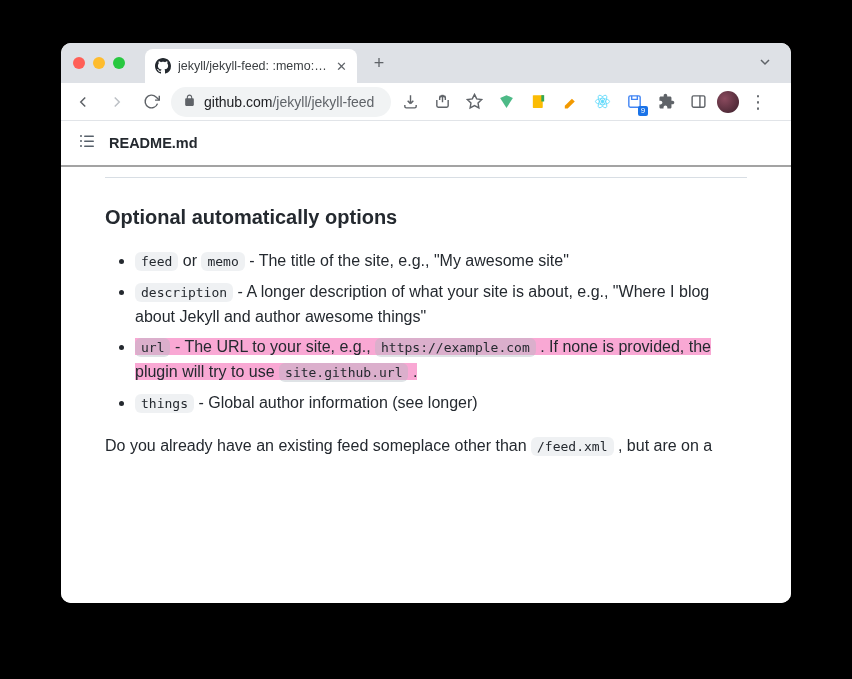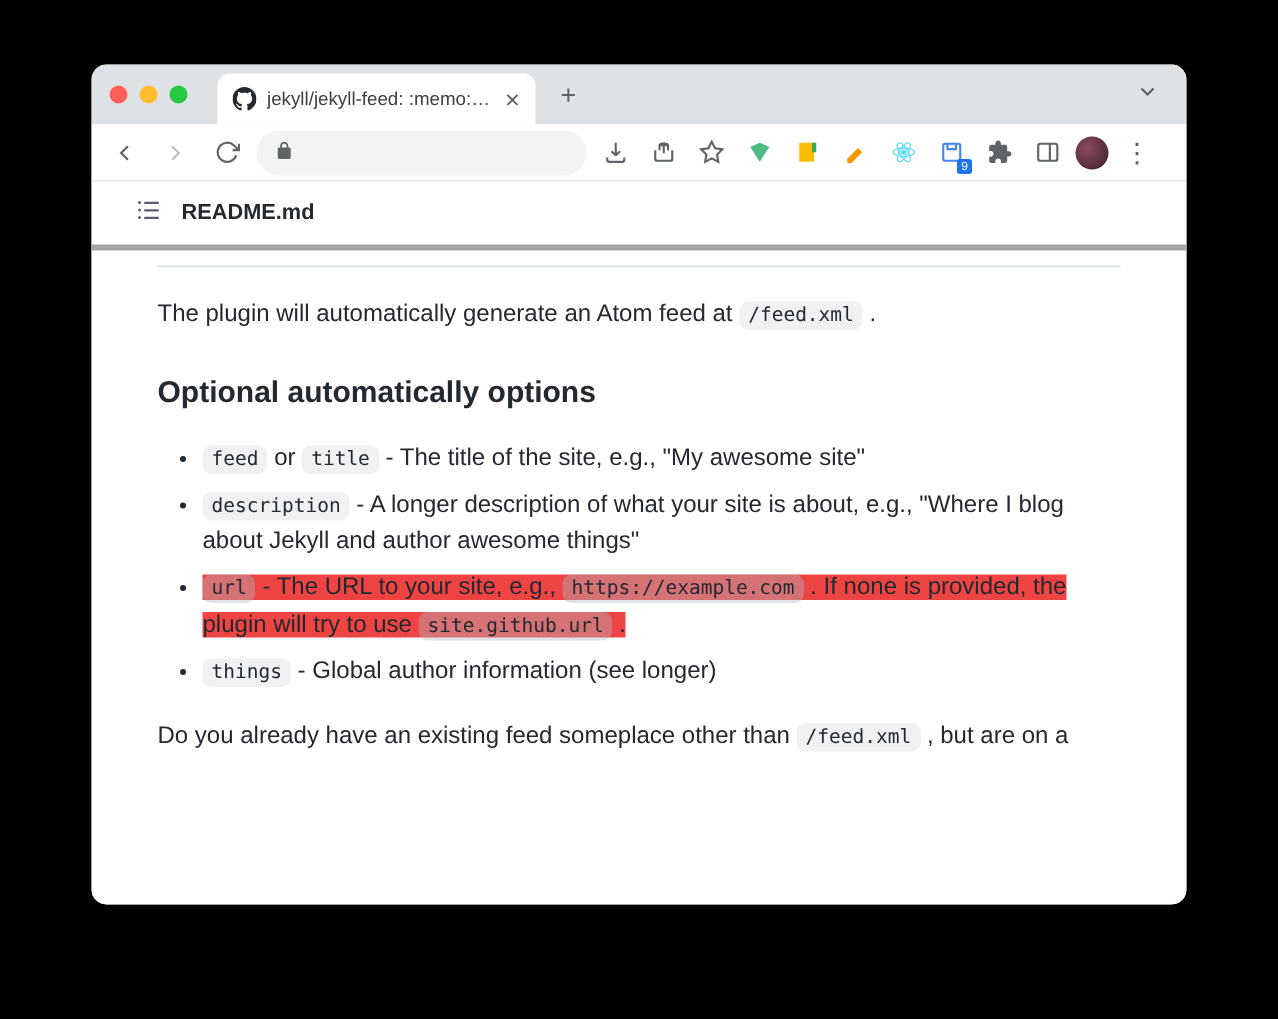--- a/index.html
+++ b/index.html
@@ -133,24 +133,24 @@
   background: radial-gradient(circle at 35% 35%, #8b4a5e, #3a1f2a);
 }
 .menu3 { font-size: 18px; color: #5f6368; cursor: pointer; padding: 0 4px;}
 .content {
   flex: 1;
   overflow: hidden;
   background: #fff;
 }
 .filehdr {
   height: 46px;
-  border-bottom: 4px solid #a3a3a3;
-  display: flex;
-  align-items: center;
-  padding: 0 30px;
+  border-bottom: 2px solid #a3a3a3;
+  display: flex;
+  align-items: center;
+  padding: 0 18px;
   gap: 14px;
 }
 .tocicon { color: #57606a; cursor: pointer;}
 .filename { font-weight: 600; font-size: 14.5px; color: #24292f; }
 .readme {
   padding: 10px 44px 0 44px;
   color: #24292f;
   font-size: 16px;
   line-height: 1.55;
 }
@@ -171,21 +171,21 @@
 }
 .readme li { margin-bottom: 6px; }
 code {
   background: rgba(175,184,193,0.2);
   border-radius: 6px;
   padding: 2px 6px;
   font-family: ui-monospace, SFMono-Regular, "SF Mono", Menlo, Consolas, monospace;
   font-size: 13px;
 }
 .sel {
-  background: #ef4444;
+  background: #f9a8d4;
 }
 .sel code {
   background: rgba(175,184,193,0.4);
 }
 </style>
 </head>
 <body>
 
 <div class="window">
 
@@ -229,20 +229,21 @@
           <path d="M23 4v6h-6"></path>
           <path d="M20.49 15a9 9 0 11-2.12-9.36L23 10"></path>
         </svg>
     </div>
     <div class="addr">
       <span class="lock">
         <svg width="13" height="13" viewBox="0 0 24 24" fill="#5f6368">
             <path d="M18 8h-1V6c0-2.76-2.24-5-5-5S7 3.24 7 6v2H6c-1.1 0-2 .9-2 2v10c0 1.1.9 2 2 2h12c1.1 0 2-.9 2-2V10c0-1.1-.9-2-2-2zM9 6c0-1.66 1.34-3 3-3s3 1.34 3 3v2H9V6z"></path>
           </svg>
       </span>
+      <span><span class="host">github.com</span><span class="path">/jekyll/jekyll-feed</span></span>
     </div>
     <div class="ticon">
       <svg viewBox="0 0 24 24" fill="none" stroke="#5f6368" stroke-width="2">
           <path d="M12 3v12m0 0l-4-4m4 4l4-4M4 17v2a2 2 0 002 2h12a2 2 0 002-2v-2"></path>
         </svg>
     </div>
     <div class="ticon">
       <svg viewBox="0 0 24 24" fill="none" stroke="#5f6368" stroke-width="2">
           <path d="M8 10V6a2 2 0 012-2h4a2 2 0 012 2v4m4 0v8a2 2 0 01-2 2H6a2 2 0 01-2-2v-8m8-7v10m0-10l-3 3m3-3l3 3"></path>
         </svg>
@@ -302,30 +303,27 @@
       <span class="tocicon">
         <svg width="16" height="16" viewBox="0 0 16 16" fill="#57606a">
             <path d="M2 4a1 1 0 100-2 1 1 0 000 2zm3.75-1.5a.75.75 0 000 1.5h8.5a.75.75 0 000-1.5h-8.5zm0 5a.75.75 0 000 1.5h8.5a.75.75 0 000-1.5h-8.5zm0 5a.75.75 0 000 1.5h8.5a.75.75 0 000-1.5h-8.5zM2 14a1 1 0 100-2 1 1 0 000 2zm1-6a1 1 0 11-2 0 1 1 0 012 0z"></path>
           </svg>
       </span>
       <span class="filename">README.md</span>
     </div>
 
     <div class="readme">
       <hr>
-      <p>
-        <span>The plugin will automatically generate an Atom feed at </span><code>/feed.xml</code><span> .</span>
-      </p>
 
       <h3>Optional automatically options</h3>
 
 
       <ul>
         <li>
-          <code>feed</code><span> or </span><code>title</code><span> - The title of the site, e.g., "My awesome site"</span>
+          <code>feed</code><span> or </span><code>memo</code><span> - The title of the site, e.g., "My awesome site"</span>
         </li>
         <li>
           <code>description</code><span> - A longer description of what your site is about, e.g., "Where I blog about Jekyll and author awesome things"</span>
         </li>
         <li>
           <span class="sel"><code>url</code><span> - The URL to your site, e.g., </span><code>https://example.com</code><span> . If none is provided, the plugin will try to use </span><code>site.github.url</code><span> .</span></span>
         </li>
         <li>
           <code>things</code><span> - Global author information (see longer)</span>
         </li>

